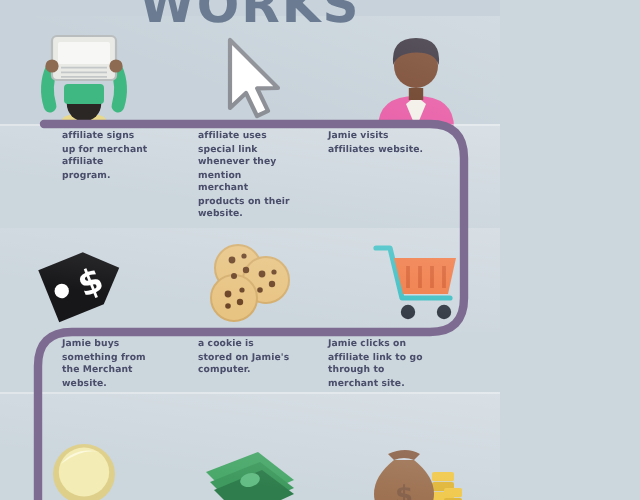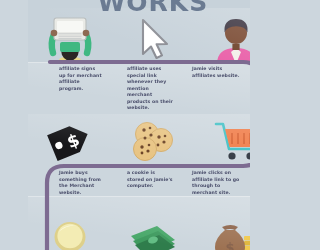--- a/index.html
+++ b/index.html
@@ -2,21 +2,21 @@
 <html><head>
 <meta charset="utf-8">
 <style>
   html,body{margin:0;padding:0;}
   body{
     width:250px;height:250px;overflow:hidden;
     background:#ccd6dd;
     font-family:"DejaVu Sans", sans-serif;
     position:relative;
   }
-  #stage{position:absolute;inset:0;width:250px;height:250px;overflow:hidden;margin-left:28px;}
+  #stage{position:absolute;inset:0;width:250px;height:250px;overflow:hidden;}
 
   
   .band{position:absolute;left:0;width:250px;}
   .band-top{top:0;height:62px;background:#c7d2da;}
   .band-mid{top:0;height:250px;background:#ccd6dd;z-index:0;}
   .sheen{position:absolute;left:0;width:250px;z-index:1;pointer-events:none;}
   .sheen-a{top:8px;height:54px;
     background:linear-gradient(200deg,rgba(255,255,255,.20) 0%,rgba(255,255,255,0) 62%);}
   .sheen-b{top:62px;height:52px;
     background:linear-gradient(188deg,rgba(255,255,255,.26) 0%,rgba(255,255,255,0) 70%);}

